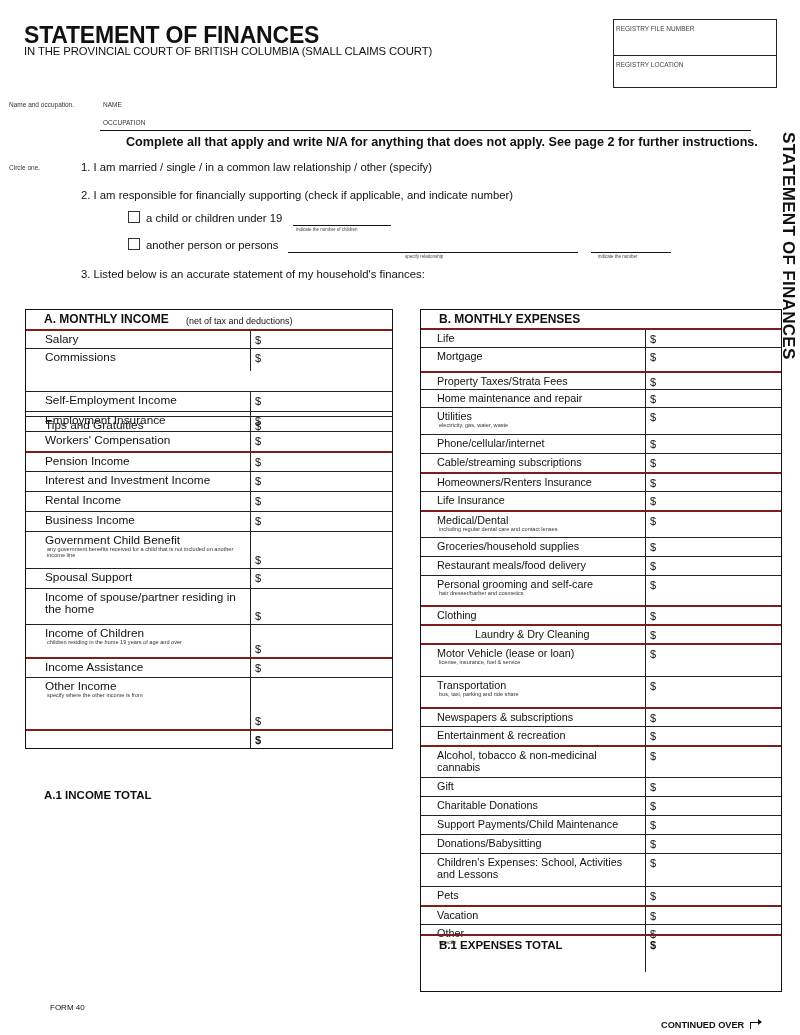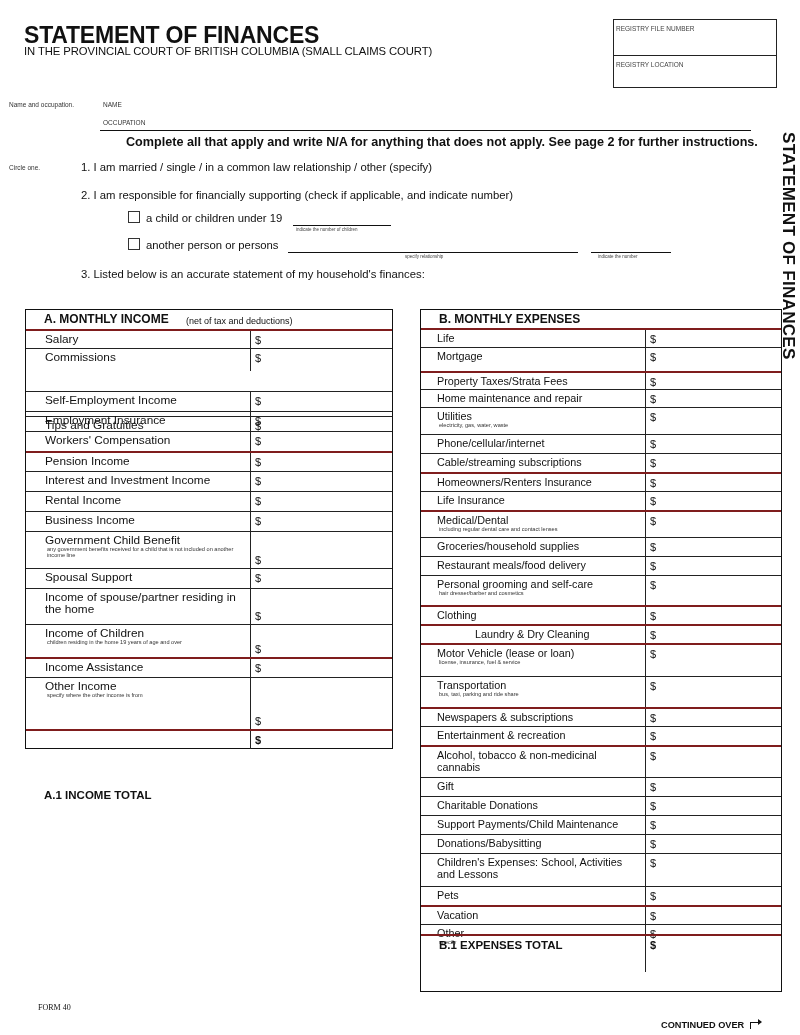--- a/index.html
+++ b/index.html
@@ -413,19 +413,19 @@
     </div>
     <div class="row thick" style="top: 624px; height: 16px;">
       <span class="lbl bold" style="left: 18px; top: 3px; font-size: 11.5px;">B.1  EXPENSES TOTAL</span>
       <div class="val" style="left: 224px; right: 0px;">
         <span class="dollar bold" style="top: 3px;">$</span>
         <span style="position: absolute; left: 14px; top: 3px; font-size: 11px;"></span>
       </div>
     </div>
   </div>
 
-<div class="abs foot" style="left:38px;top:1003px;font-family:Liberation Serif, serif;">FORM 40</div>
+<div class="abs foot" style="left:50px;top:1003px;">FORM 40</div>
 <div class="abs cont" style="left:661px;top:1020px;">
   <span>CONTINUED OVER</span>
   <span style="display:inline-block;width:8px;height:6px;border-top:1.3px solid #111;border-left:1.3px solid #111;margin-left:3px;position:relative;top:1px;">
     <span style="position:absolute;right:-3px;top:-4.5px;width:0;height:0;border-left:4px solid #111;border-top:3px solid transparent;border-bottom:3px solid transparent;"></span>
   </span>
 </div>
 
 </body></html>

